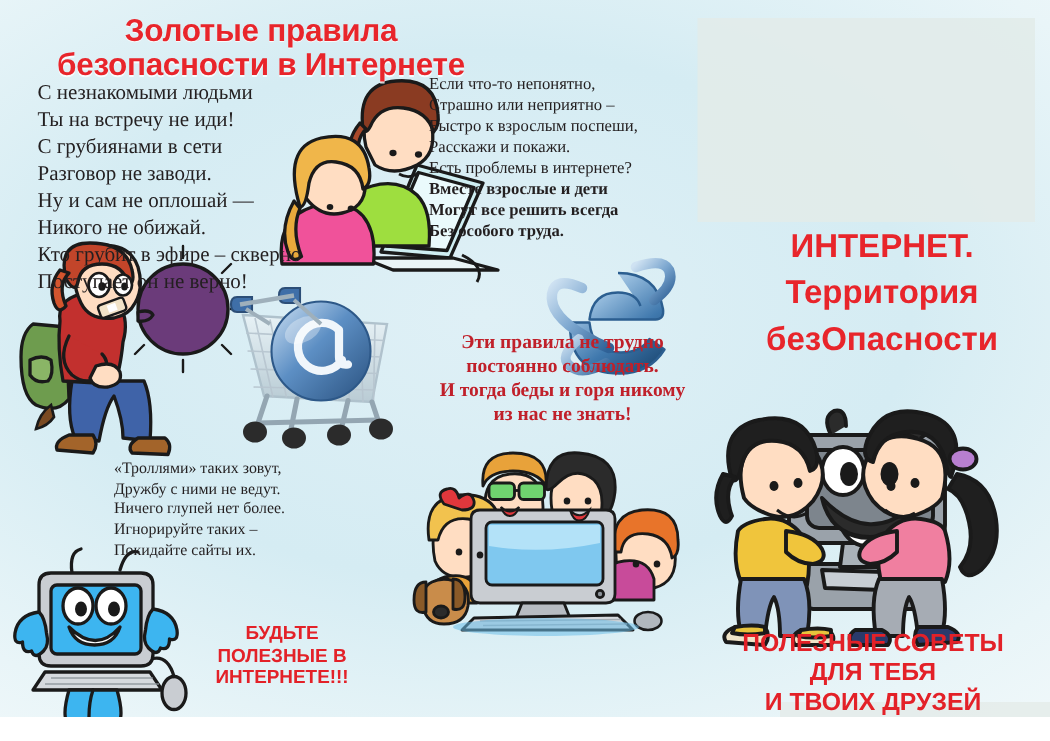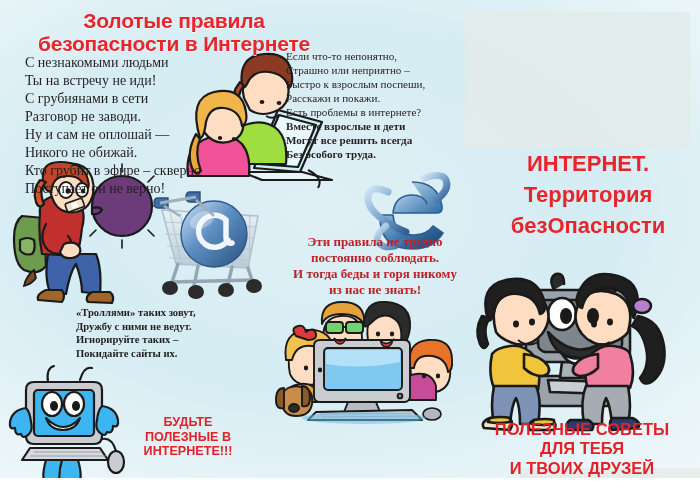--- a/index.html
+++ b/index.html
@@ -31,24 +31,24 @@
     left:25px;top:54px;width:180px;
     font-size:14px;line-height:1.285;color:#231f20;
   }
   #poem-right{
     left:286px;top:49px;width:190px;
     font-size:11.1px;line-height:1.265;color:#231f20;
   }
   #poem-right .b{font-weight:bold;}
   #poem-trolls{
     left:76px;top:306px;width:186px;
-    font-size:10.6px;line-height:1.29;color:#231f20;font-weight:bold;
+    font-size:10.6px;line-height:1.29;color:#231f20;
   }
   #mid-red{
-    left:262px;top:234px;width:226px;text-align:center;
+    left:262px;top:220px;width:226px;text-align:center;
     font-weight:bold;font-size:13px;line-height:1.22;color:#c0202a;
   }
   #right-title{
     left:480px;top:148px;width:216px;text-align:center;
     font-family:"Liberation Sans",sans-serif;font-weight:bold;
     font-size:22px;line-height:1.42;color:#e8252b;
   }
   #bl-red{
     left:118px;top:415px;width:140px;text-align:center;
     font-family:"Liberation Sans",sans-serif;font-weight:bold;
@@ -409,20 +409,21 @@
   <div class="lay" id="mid-red">
     <div>Эти правила не трудно</div>
     <div>постоянно соблюдать.</div>
     <div>И тогда беды и горя никому</div>
     <div>из нас не знать!</div>
   </div>
 
   <div class="lay" id="poem-trolls">
     <div>«Троллями» таких зовут,</div>
     <div>Дружбу с ними не ведут.</div>
+    <div>Ничего глупей нет более.</div>
     <div>Игнорируйте таких –</div>
     <div>Покидайте сайты их.</div>
   </div>
 
   <div class="lay" id="right-title">
     <div>ИНТЕРНЕТ.</div>
     <div>Территория</div>
     <div>безОпасности</div>
   </div>
 

